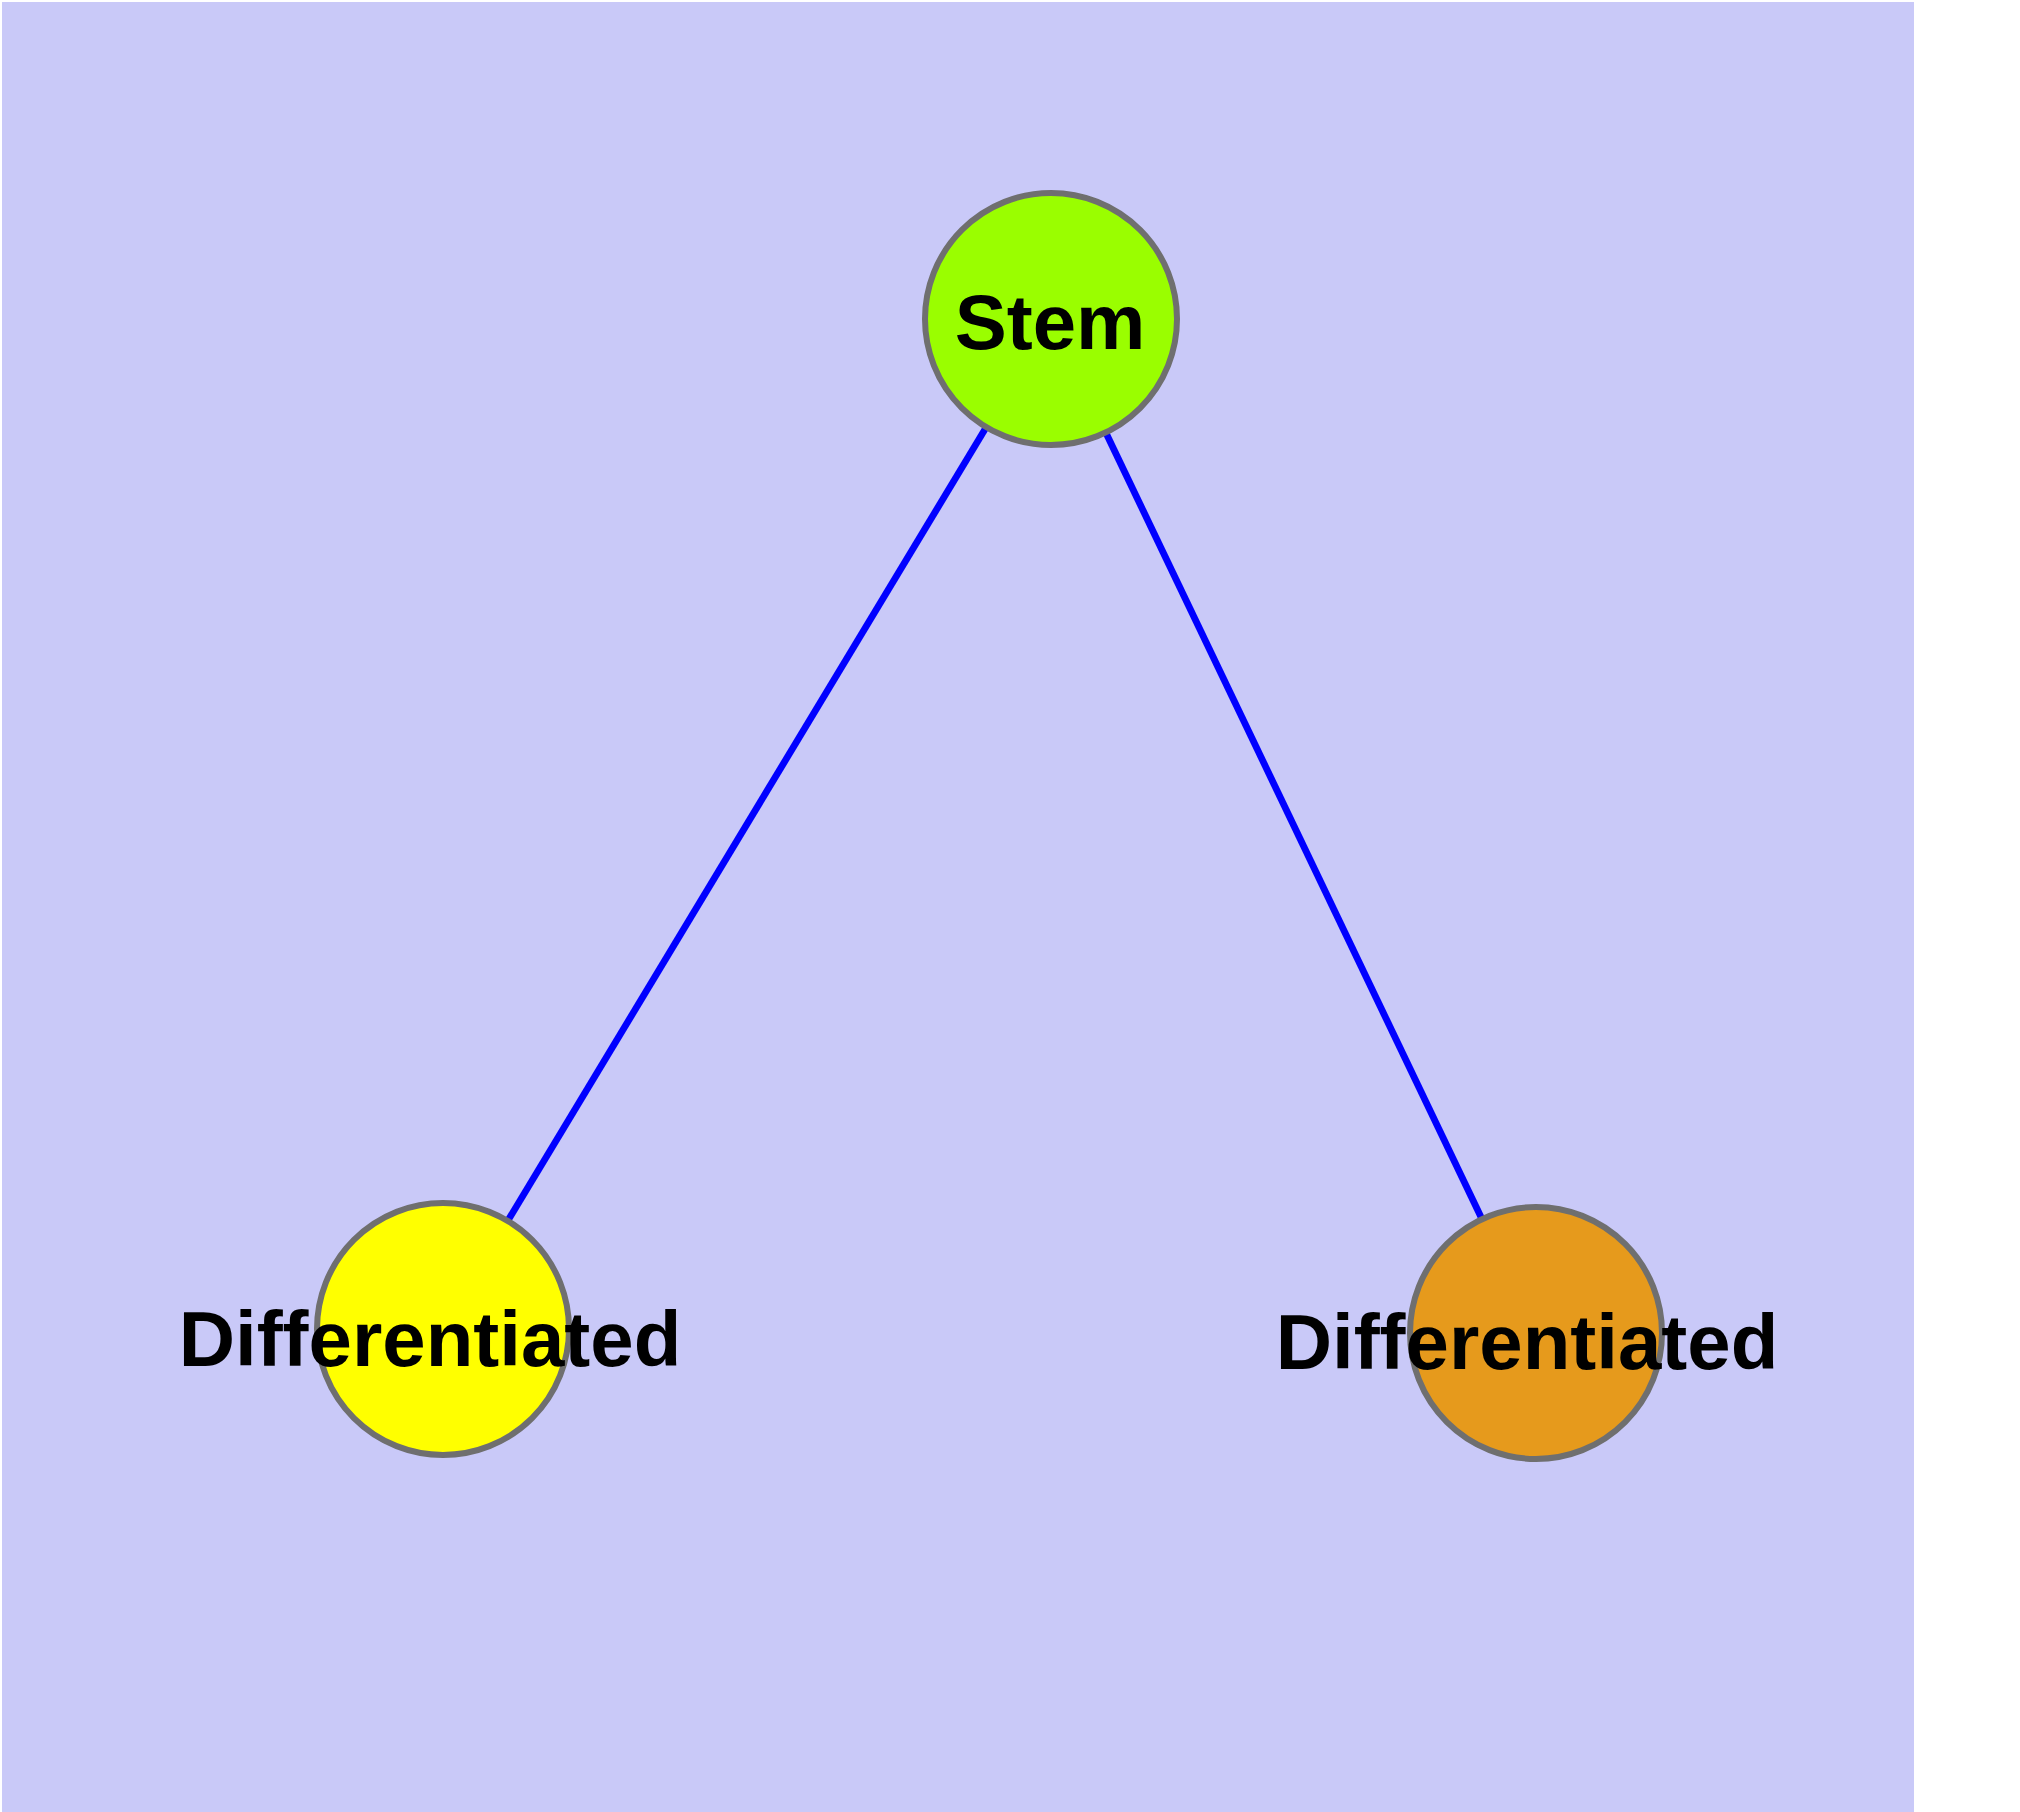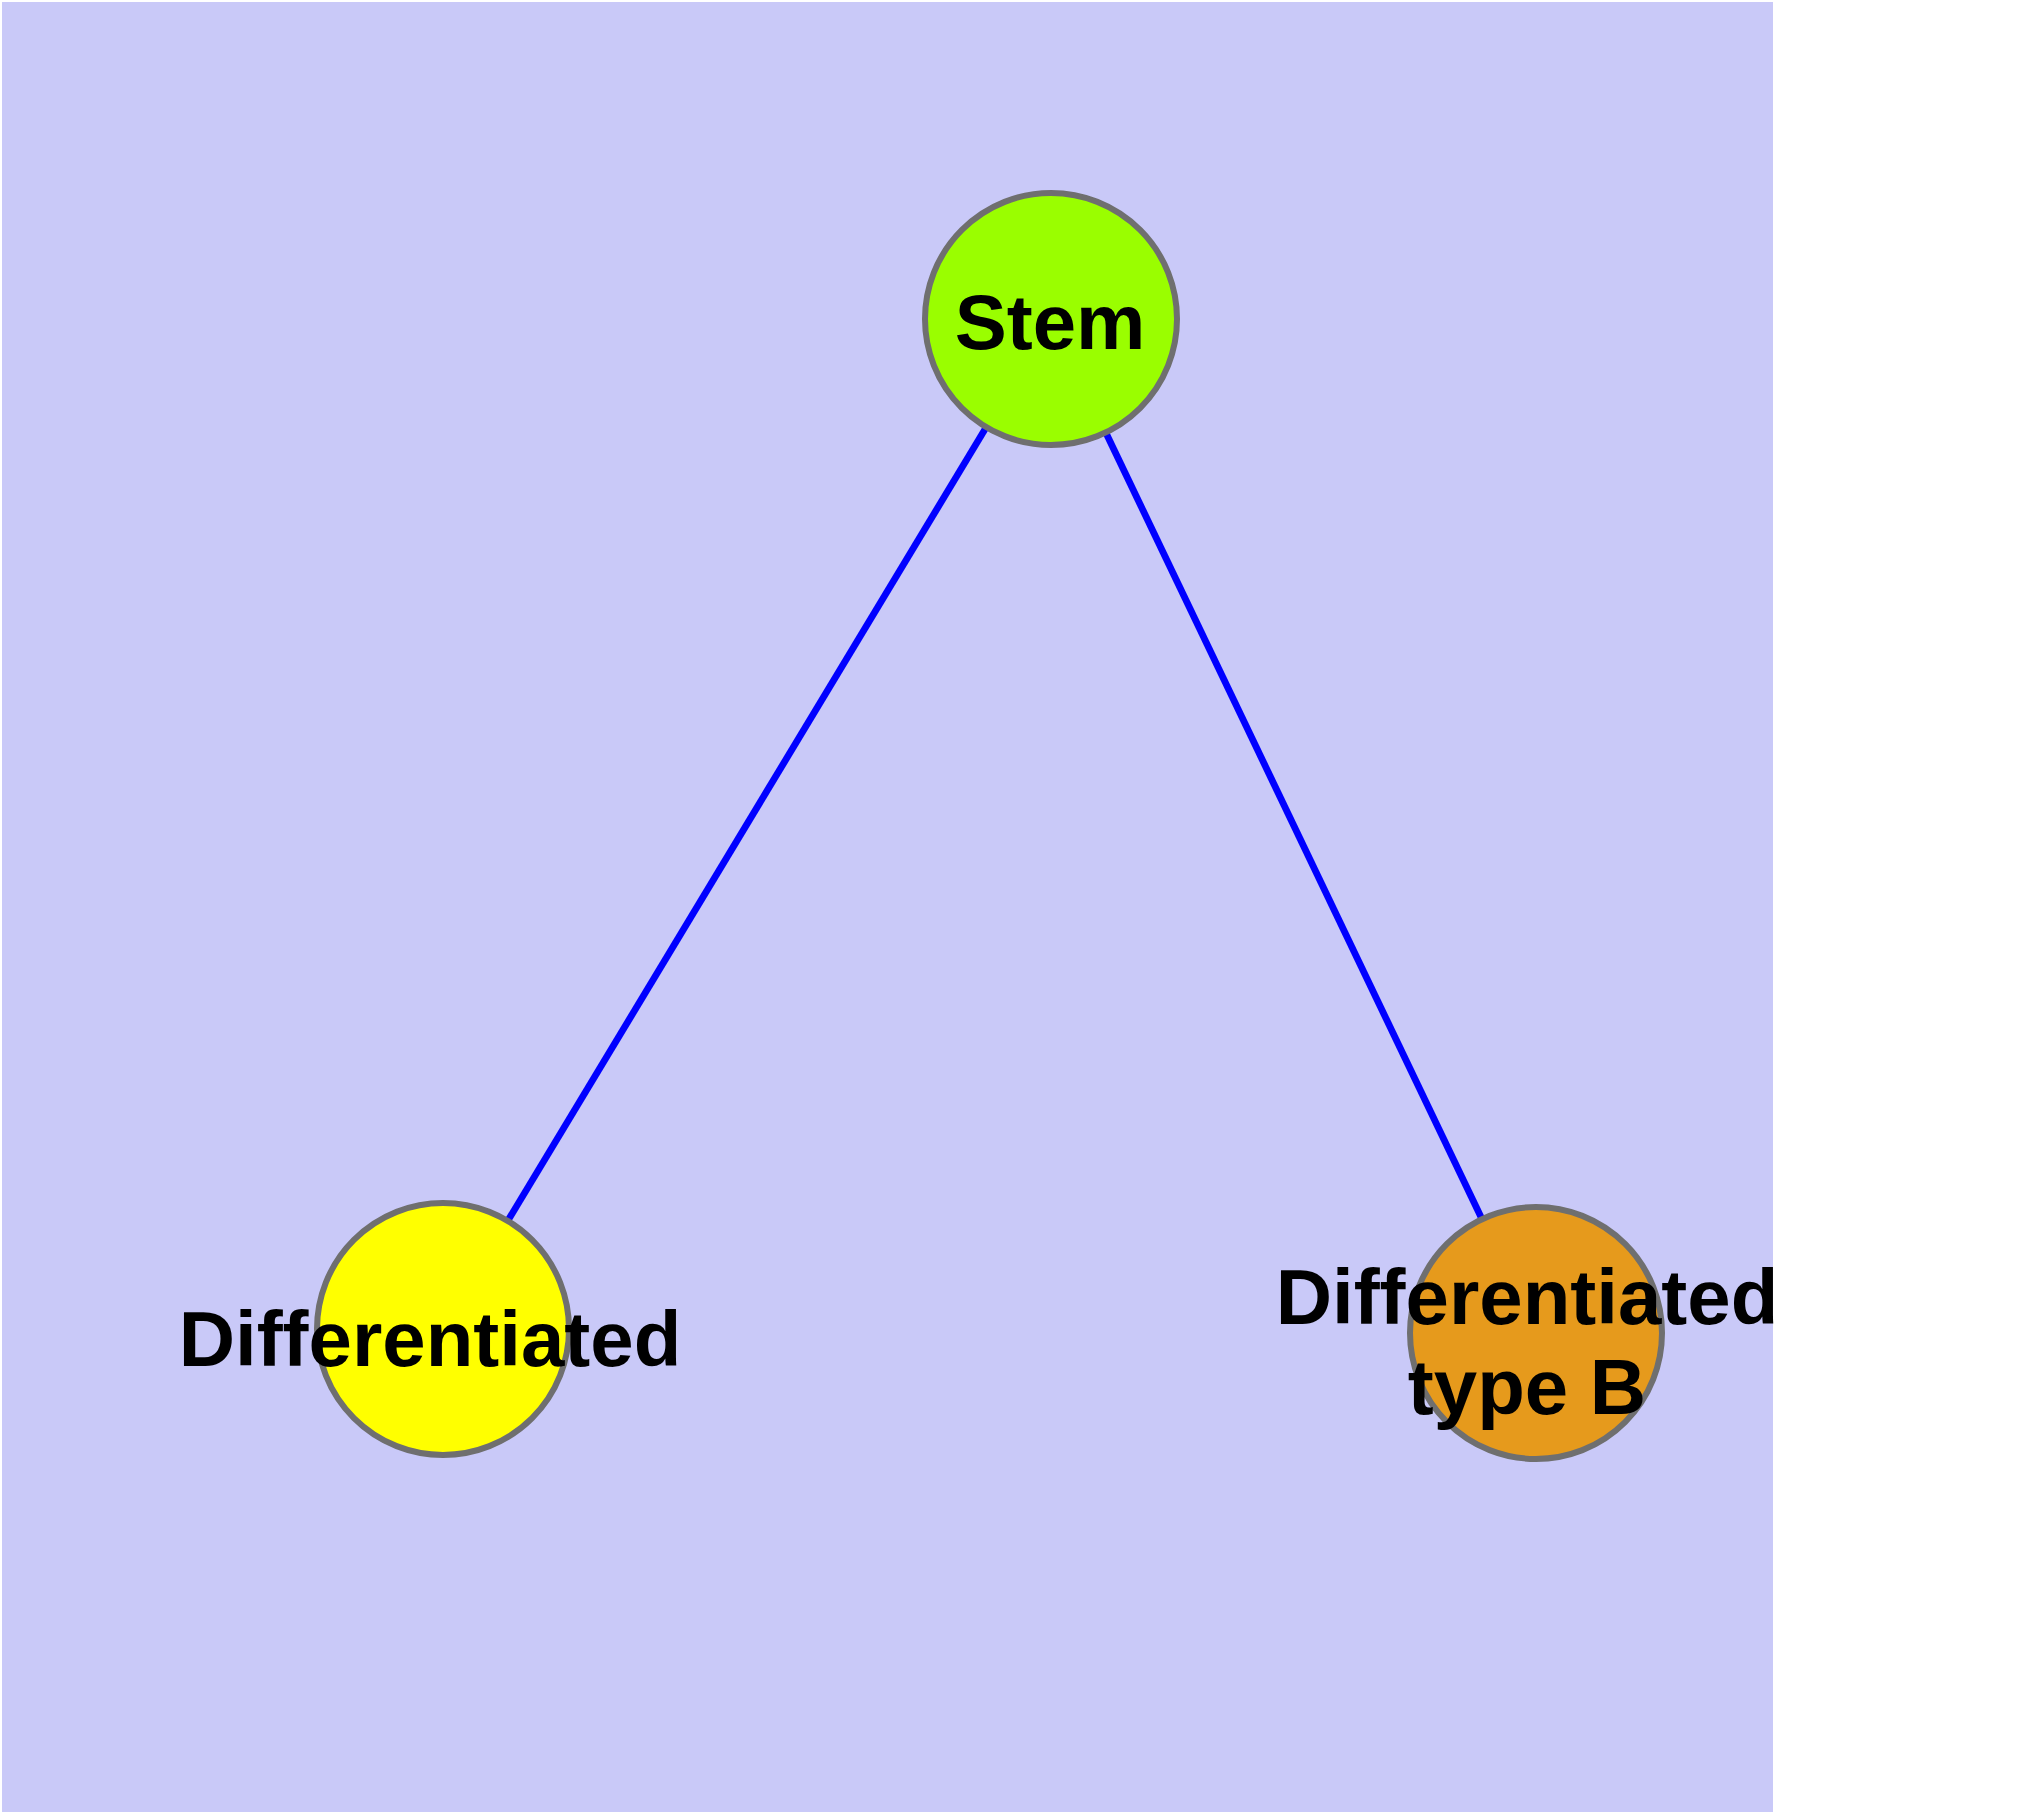--- a/index.html
+++ b/index.html
@@ -7,21 +7,21 @@
     padding: 0;
     background: #ffffff;
     width: 2021px;
     height: 1812px;
     overflow: hidden;
   }
   .stage {
     position: absolute;
     left: 0;
     top: 0;
-    width: 1773px;
+    width: 1914px;
     height: 1812px;
     box-sizing: border-box;
     border-top: 2.5px solid #ffffff;
     border-left: 2.5px solid #ffffff;
   }
   .edges {
     position: absolute;
     left: 0;
     top: 0;
     width: 2021px;
@@ -64,17 +64,16 @@
   <div class="node-label" style="left: 1048px; top: 320px; color: rgb(0, 0, 0);">
     <span class="line">Stem</span>
   </div>
 
   <div class="node-label" style="left: 428px; top: 1337px; color: rgb(0, 0, 0);">
     <span class="line">Differentiated</span>
   </div>
 
   <div class="node-label" style="left: 1525px; top: 1340px; color: rgb(0, 0, 0);">
     <span class="line">Differentiated</span>
-    <span class="line">type B</span>
   </div>
 
 </div>
 
 
 </body></html>

